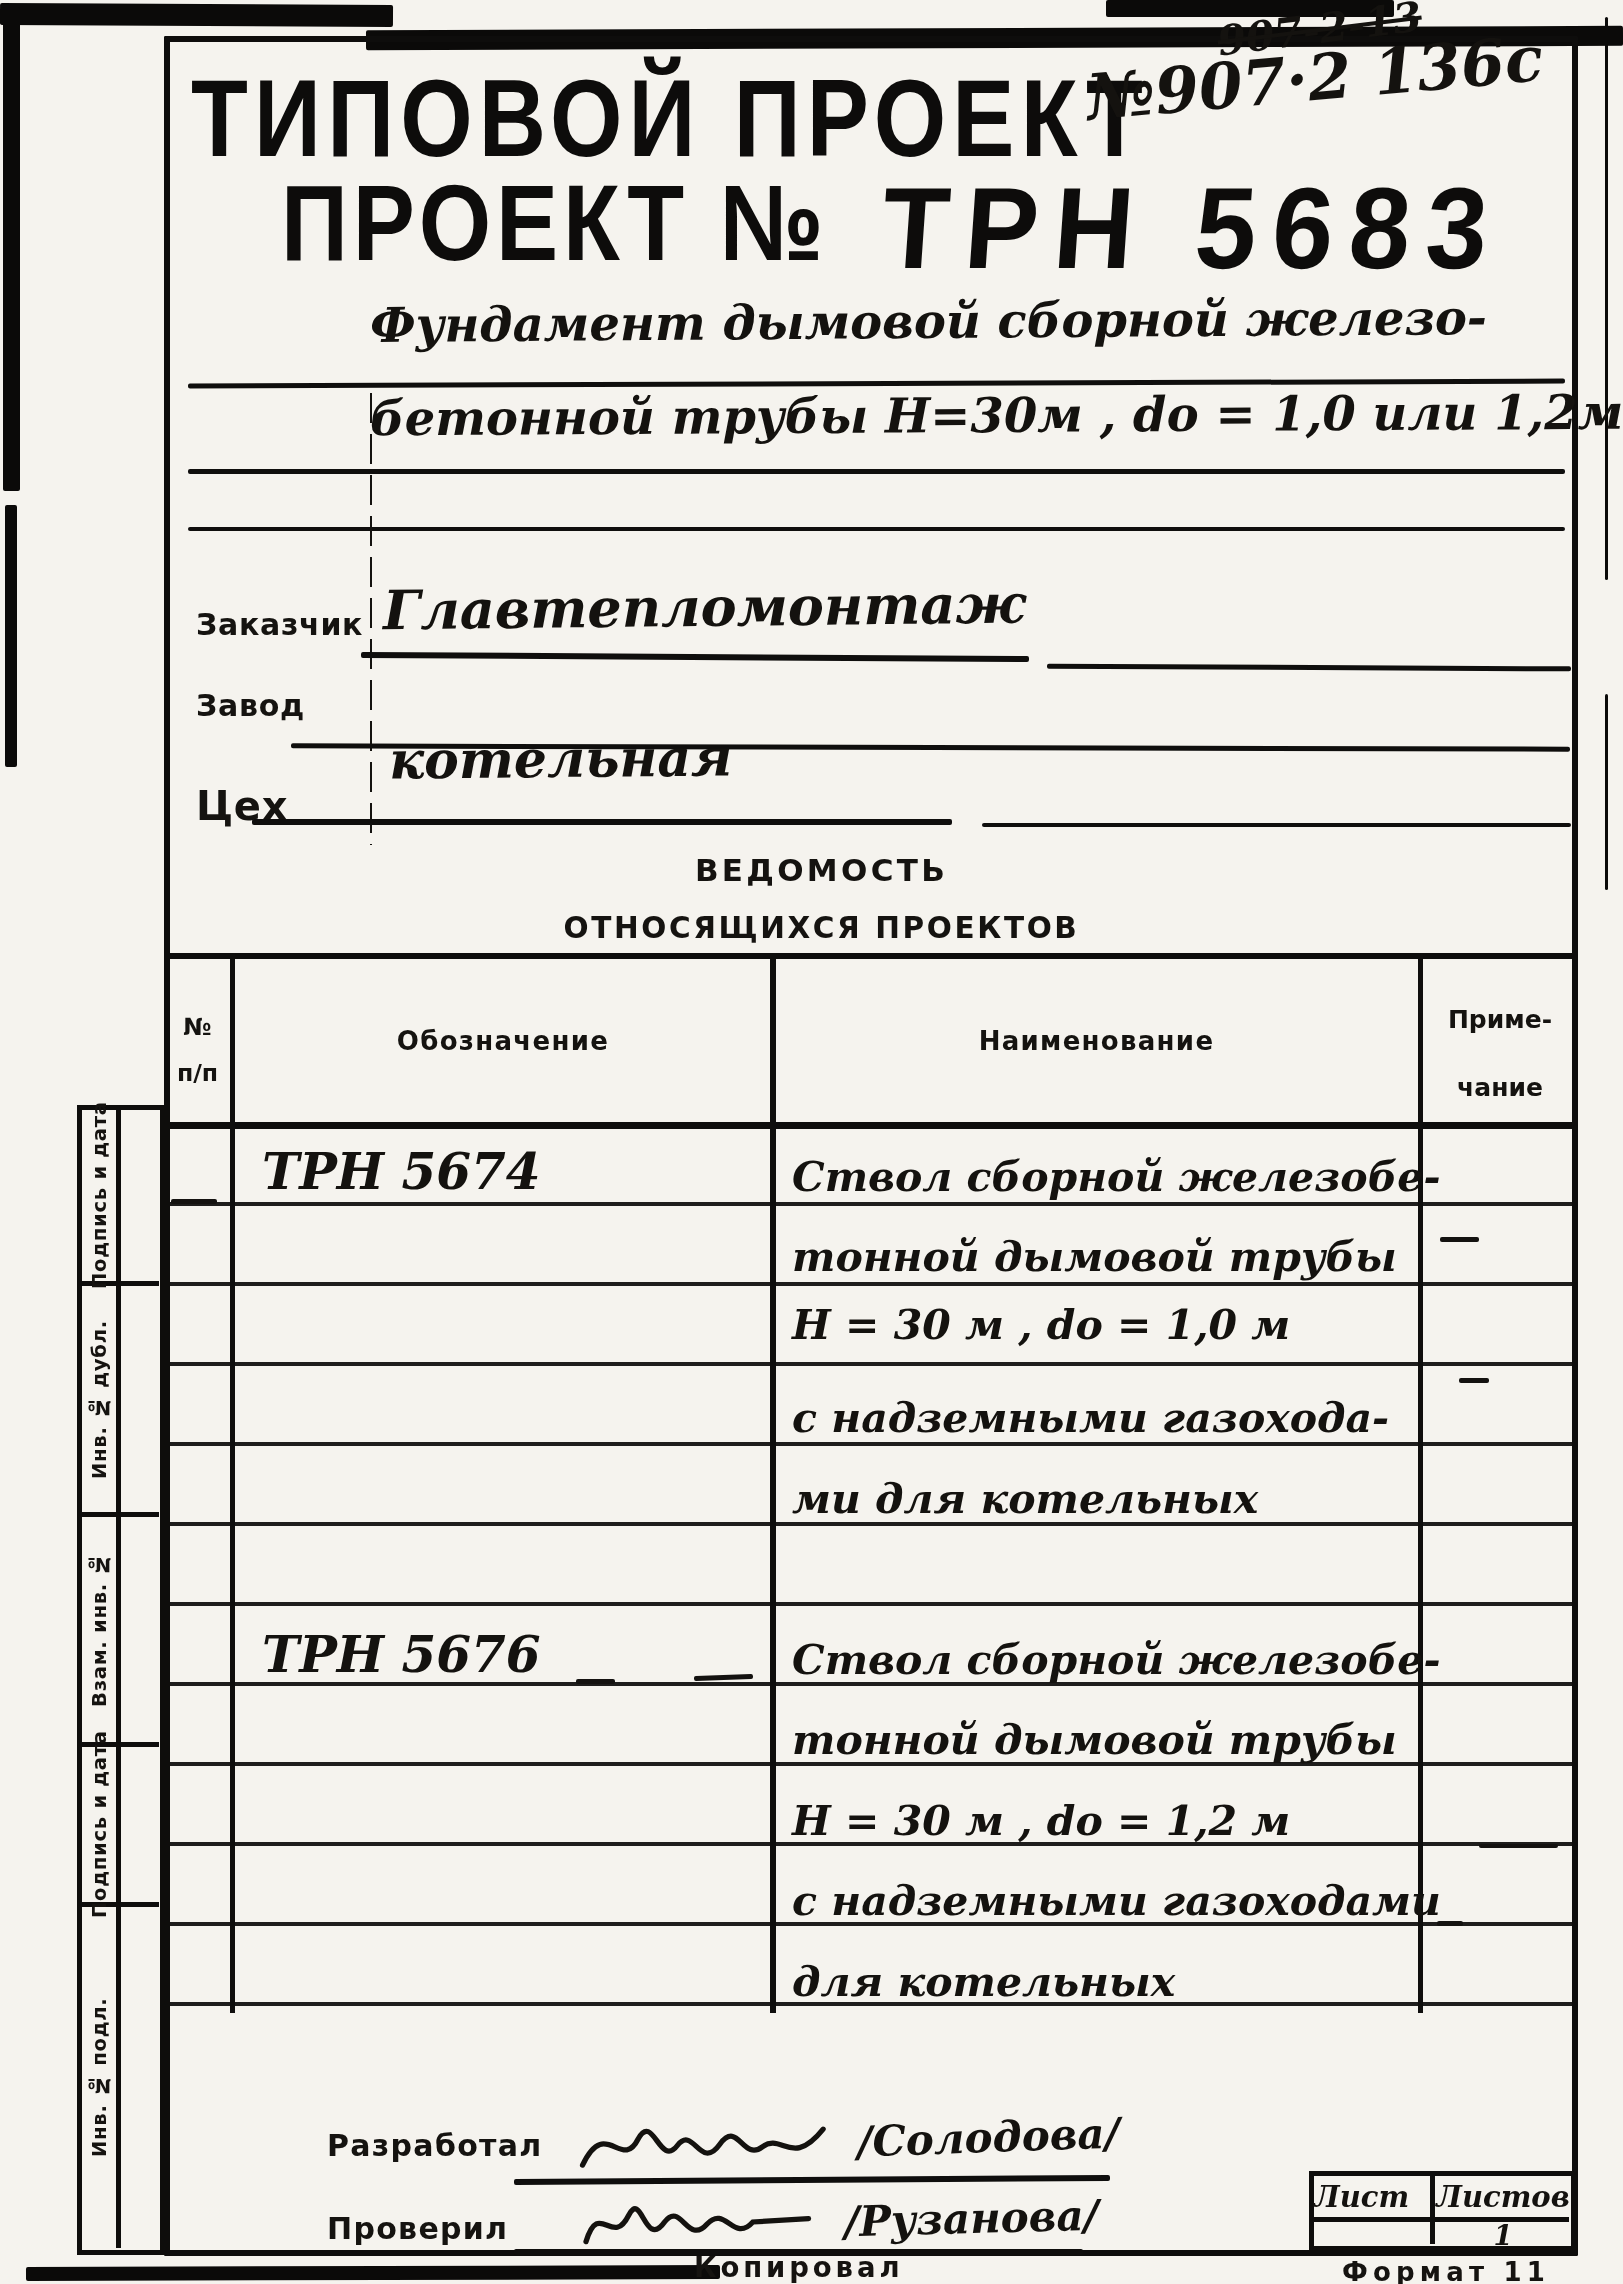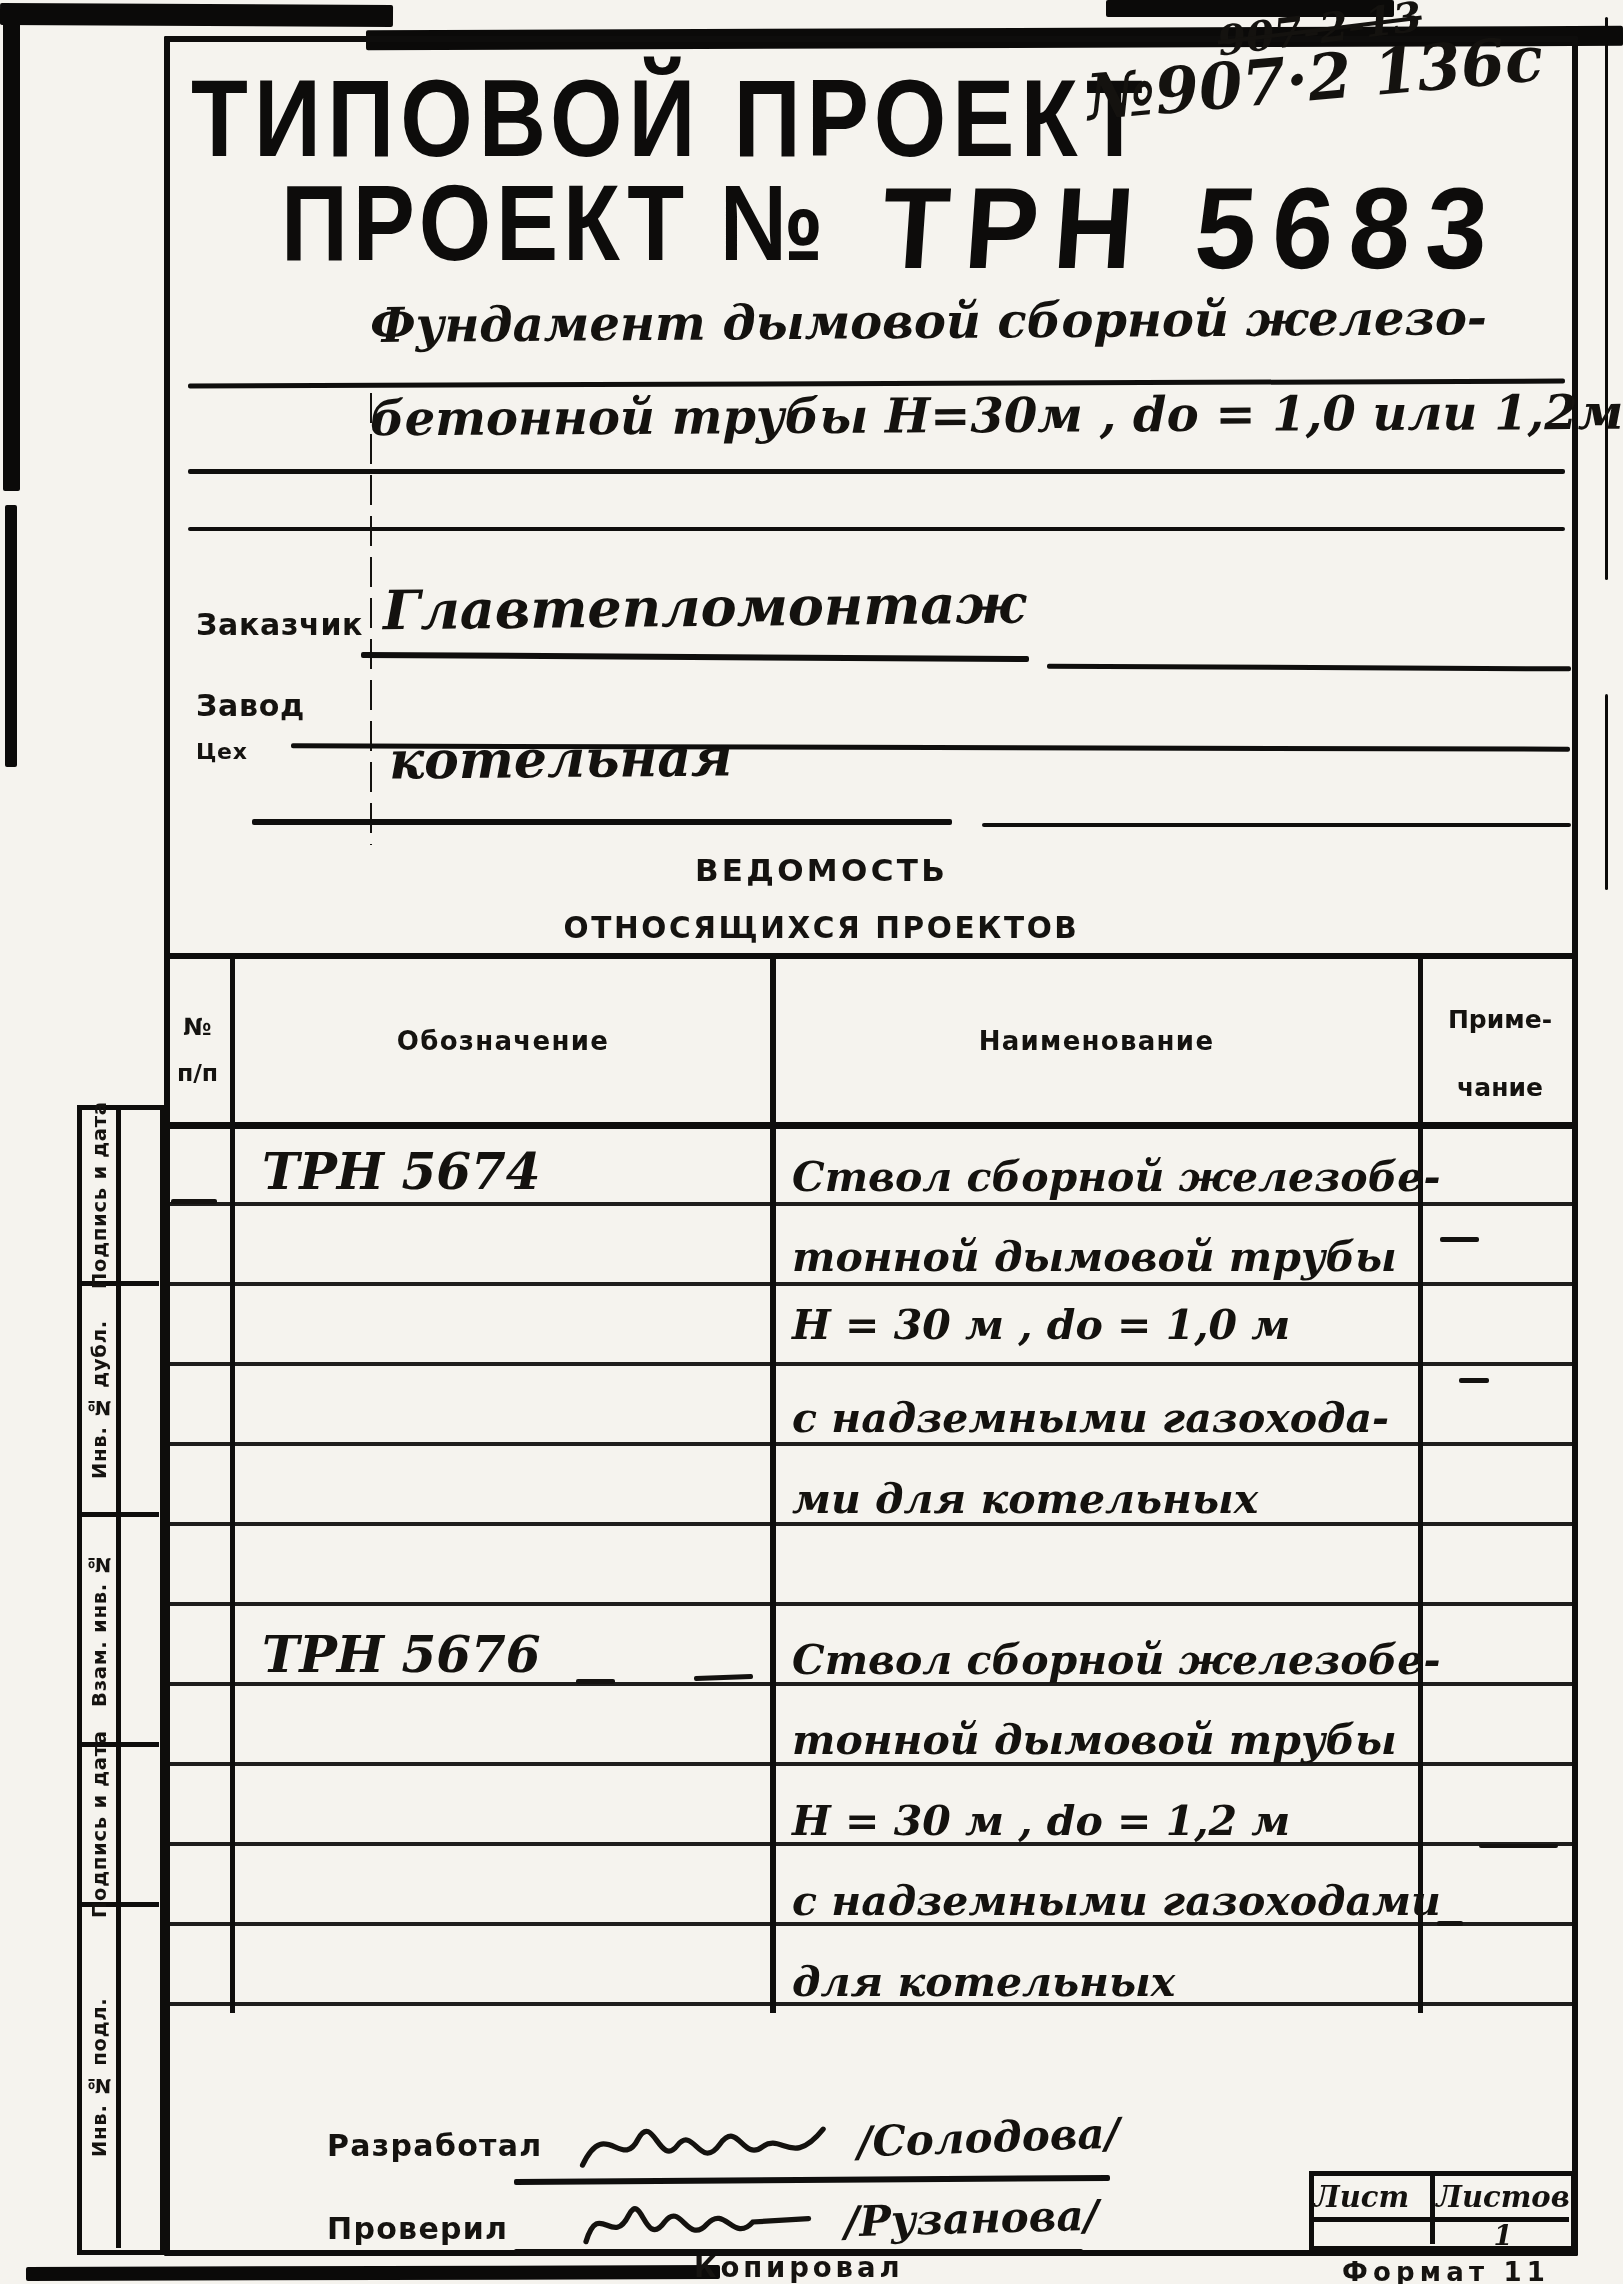--- a/index.html
+++ b/index.html
@@ -63,21 +63,21 @@
   <div class="abs" style="left:370px;top:393px;width:2px;height:452px;background:repeating-linear-gradient(to bottom,#14120f 0 30px,transparent 30px 41px);"></div>
 
   <div class="typed abs" style="left:196px;top:607px;font-size:30px;letter-spacing:0.7px;">Заказчик</div>
   <div class="hw abs" style="left:383px;top:575px;font-size:54px;transform:rotate(-.6deg);">Главтепломонтаж</div>
   <div class="rule" style="left:361px;top:654px;width:668px;height:5.9px;transform:rotate(.35deg);"></div>
   <div class="rule" style="left:1047px;top:665px;width:524px;height:5.2px;transform:rotate(.3deg);"></div>
 
   <div class="typed abs" style="left:196px;top:688px;font-size:30px;letter-spacing:0.7px;">Завод</div>
   <div class="rule" style="left:291px;top:745px;width:1279px;height:5.2px;transform:rotate(.15deg);"></div>
 
-  <div class="typed abs" style="left:196px;top:739px;font-size:22px;letter-spacing:0.7px;">Цех</div>
+  <div class="typed abs" style="left:196px;top:783px;font-size:40px;letter-spacing:0.7px;">Цех</div>
   <div class="hw abs" style="left:389px;top:728px;font-size:52px;transform:rotate(-.5deg);">котельная</div>
   <div class="rule" style="left:252px;top:819px;width:700px;height:5.9px;"></div>
   <div class="rule" style="left:982px;top:823px;width:589px;height:3.9px;"></div>
 
   <div class="typed abs" style="left:537px;top:911px;width:569px;text-align:center;font-size:29.5px;letter-spacing:2.6px;">ОТНОСЯЩИХСЯ ПРОЕКТОВ</div>
   <div class="typed abs" style="left:589px;top:852px;width:465px;text-align:center;font-size:31px;letter-spacing:3.3px;">ВЕДОМОСТЬ</div>
 
   <div class="cellline" style="left:164px;top:953px;width:1414px;height:5.9px;"></div>
   <div class="cellline" style="left:164px;top:1122px;width:1414px;height:6.5px;"></div>
   <div class="vline" style="left:230px;top:953px;height:1060px;width:5.2px;"></div>

